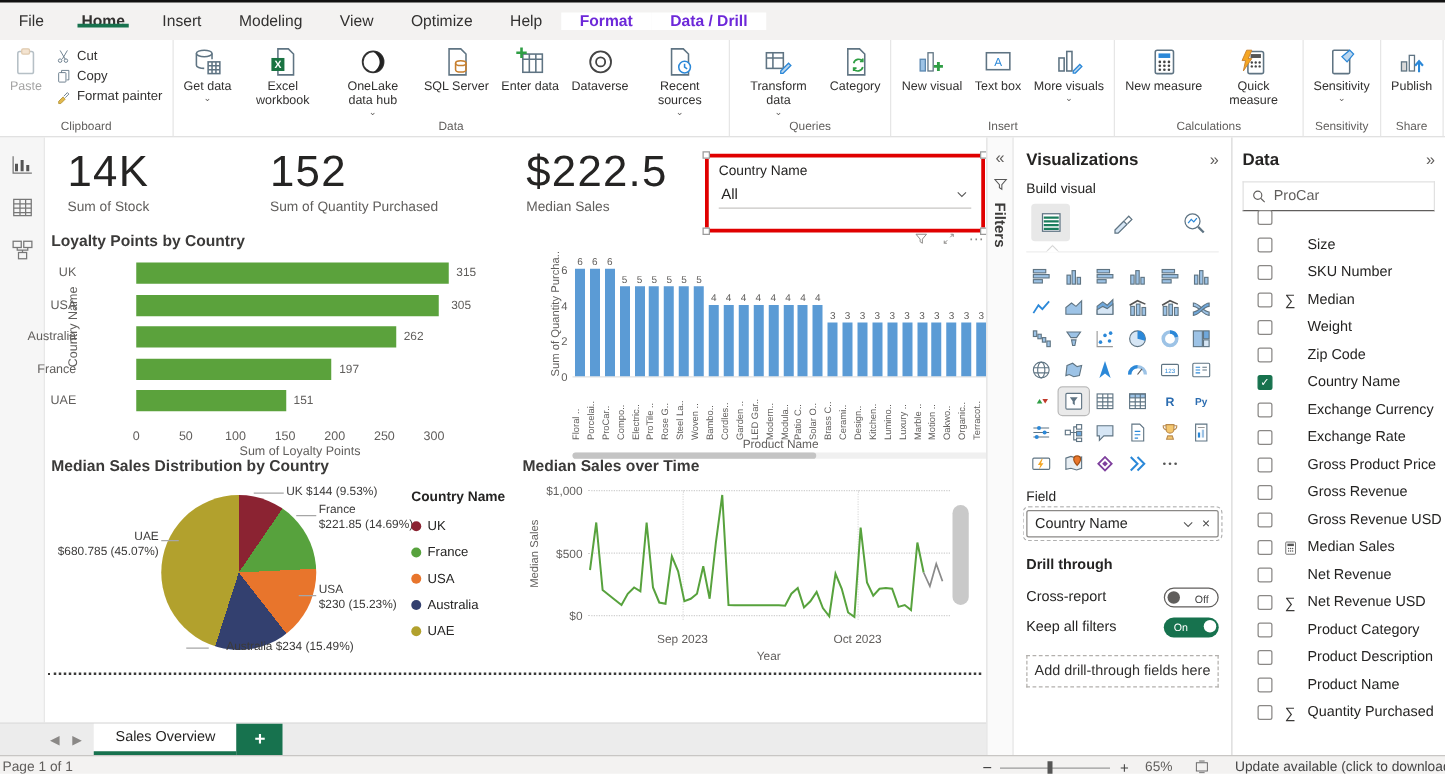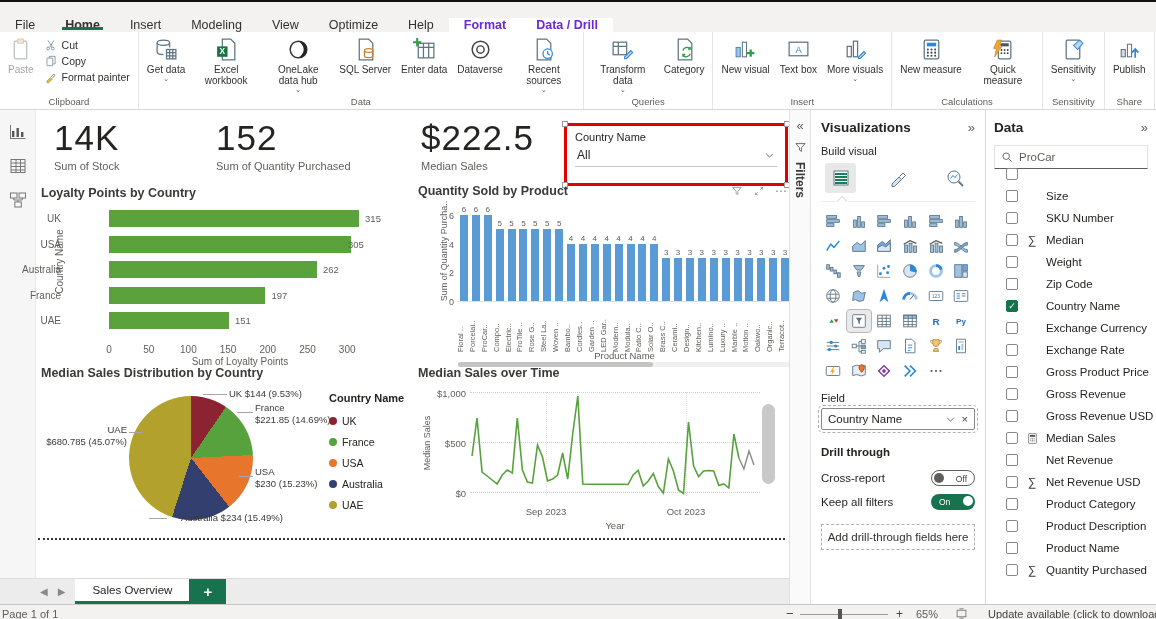--- a/index.html
+++ b/index.html
@@ -2,21 +2,21 @@
 <html style="--accent: #17724e; --bargreen: #5ba23c; --colblue: #5b9bd5;"><head>
 <meta charset="utf-8">
 <style>
   *{box-sizing:border-box;margin:0;padding:0}
   html,body{width:1156px;height:619px;overflow:hidden;background:#fff;
     font-family:"Liberation Sans",sans-serif;color:#252423}
   .app{position:absolute;inset:0;width:1156px;height:619px}
   svg{display:block}
   
   .tabbar{position:absolute;top:0;left:0;right:0;height:32px;background:#f3f2f1;
-    border-top:2px solid #111;display:flex;align-items:flex-end;font-size:12.5px;color:#323130}
+    border-top:2px solid #111;display:flex;align-items:center;font-size:12.5px;color:#323130}
   .tab{padding:0 15px;display:flex;align-items:center;cursor:default;position:relative}
   .tab.active{font-weight:bold}
   .tab.active::after{content:"";position:absolute;left:12px;right:12px;bottom:2px;height:3px;background:var(--accent)}
   .tab.ctx{background:#fff;color:#6d28d9;font-weight:bold}
   
   .ribbon{position:absolute;top:32px;left:0;right:0;height:78px;background:#fff;
     border-bottom:1px solid #d8d8d8;display:flex}
   .rgroup{display:flex;flex-direction:column;border-right:1px solid #e6e6e6;padding:3px 8px 0}
   .rgroup .btns{flex:1;display:flex;gap:10px;align-items:flex-start;justify-content:center}
   .rbtn{display:flex;flex-direction:column;align-items:center;font-size:10px;color:#323130;
@@ -470,42 +470,41 @@
 
     <div class="bc" id="barchart">
         <div class="chart-title">Loyalty Points by Country</div>
         <div class="ylabel">Country Name</div>
         <div class="plot">
           <div class="blab" style="top:3px">UK</div>
           <div class="brow" style="top:0px;left:0;width:250.0909090909091px"></div>
           <div class="bval" style="top:3px;left:256.0909090909091px">315</div>
           <div class="blab" style="top:28.6px">USA</div>
           <div class="brow" style="top:25.6px;left:0;width:242.15151515151516px"></div>
-          <div class="bval" style="top:28.6px;left:239px">305</div>
+          <div class="bval" style="top:28.6px;left:252px">305</div>
           <div class="blab" style="top:54.2px">Australia</div>
           <div class="brow" style="top:51.2px;left:0;width:208.0121212121212px"></div>
           <div class="bval" style="top:54.2px;left:214.0121212121212px">262</div>
           <div class="blab" style="top:79.80000000000001px">France</div>
           <div class="brow" style="top:76.80000000000001px;left:0;width:156.4060606060606px"></div>
           <div class="bval" style="top:79.80000000000001px;left:162.4060606060606px">197</div>
           <div class="blab" style="top:105.4px">UAE</div>
           <div class="brow" style="top:102.4px;left:0;width:119.88484848484849px"></div>
           <div class="bval" style="top:105.4px;left:125.88484848484849px">151</div>
         </div>
         <div class="xt" style="left:68px">0</div>
         <div class="xt" style="left:107.69696969696969px">50</div>
         <div class="xt" style="left:147.39393939393938px">100</div>
         <div class="xt" style="left:187.0909090909091px">150</div>
         <div class="xt" style="left:226.78787878787878px">200</div>
         <div class="xt" style="left:266.4848484848485px">250</div>
         <div class="xt" style="left:306.1818181818182px">300</div>
         <div class="xlabel">Sum of Loyalty Points</div>
       </div>
     <div class="cc" id="colchart">
-        <div class="chart-title">Quantity Sold by Product</div>
         <div class="hicons">
           <span>
             <svg viewBox="0 0 20 20" width="12" height="12">
               <path d="M3 4h14l-5.5 6.5V16l-3-2v-3.5z" fill="none" stroke="#8a8886" stroke-width="1.3"></path>
             </svg>
           </span>
           <span>
             <svg viewBox="0 0 20 20" width="12" height="12">
               <path d="M8 12l-4 4M4 12.5V16h3.5M12 8l4-4M12.5 4H16v3.5" fill="none" stroke="#8a8886" stroke-width="1.3"></path>
             </svg>

